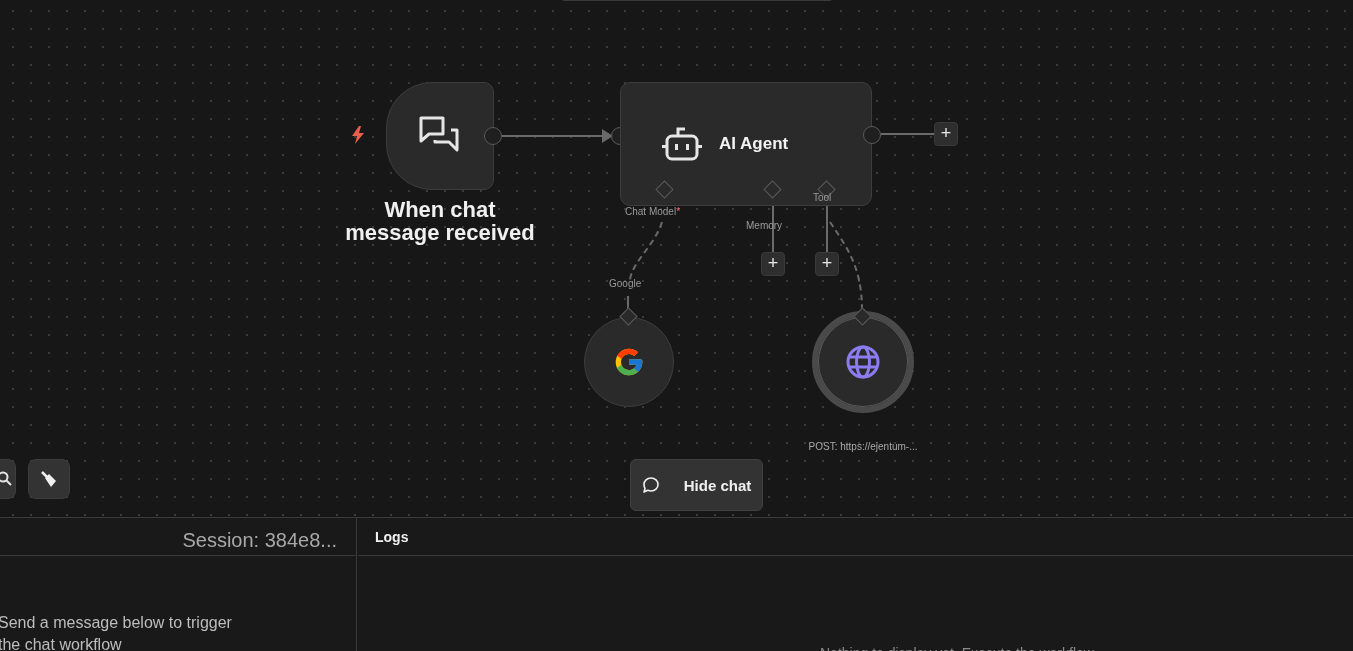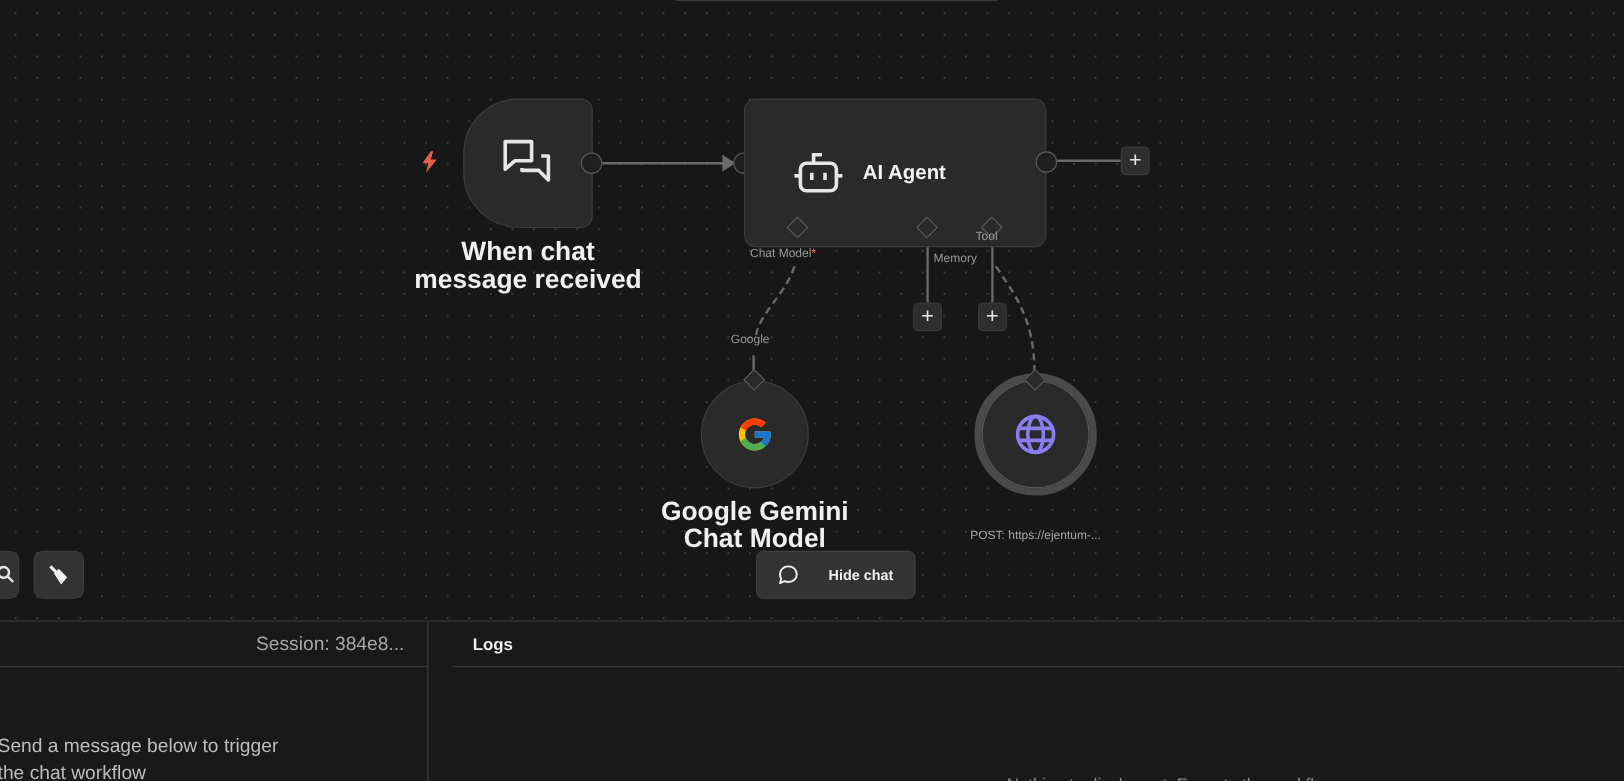--- a/index.html
+++ b/index.html
@@ -33,29 +33,29 @@
     .plus-btn {
       position: absolute; width: 24px; height: 24px; background: #2e2e2e; border: 1px solid #3a3a3a; border-radius: 4px;
       color: #e6e6e6; font-size: 18px; line-height: 21px; text-align: center; cursor: pointer;
     }
     .bolt { position: absolute; left: 349px; top: 125px; }
     .canvas-btn {
       position: absolute; top: 459px; width: 42px; height: 40px; background: #333; border: 1px solid #3d3d3d; border-radius: 8px;
       display: flex; align-items: center; justify-content: center; cursor: pointer;
     }
     .hide-chat-btn {
-      position: absolute; left: 630px; top: 459px; width: 133px; height: 40px; background: #333; border: 1px solid #404040; border-radius: 6px;
-      display: flex; align-items: center; justify-content: center; gap: 24px; color: #f0f0f0; font-size: 12px; font-weight: bold; cursor: pointer;
+      position: absolute; left: 630px; top: 459px; width: 133px; height: 52px; background: #333; border: 1px solid #404040; border-radius: 6px;
+      display: flex; align-items: center; justify-content: center; gap: 24px; color: #f0f0f0; font-size: 15px; font-weight: bold; cursor: pointer;
     }
     .bottom-panel { position: absolute; left: 0; top: 517px; width: 1353px; height: 134px; background: #191919; border-top: 1px solid #3a3a3a; }
     .chat-pane { position: absolute; left: 0; top: 0; width: 357px; height: 134px; border-right: 1px solid #3a3a3a; }
     .pane-header { position: absolute; left: 0; top: 0; width: 100%; height: 38px; border-bottom: 1px solid #3a3a3a; }
-    .session { position: absolute; right: 19px; top: 11px; color: #a8a8a8; font-size: 16px; }
+    .session { position: absolute; right: 19px; top: 11px; color: #a8a8a8; font-size: 20px; }
     .chat-hint { position: absolute; left: -2px; top: 94px; width: 260px; color: #bdbdbd; font-size: 16px; line-height: 22px; }
-    .logs-pane { position: absolute; left: 377px; top: 0; right: 0; height: 134px; }
+    .logs-pane { position: absolute; left: 358px; top: 0; right: 0; height: 134px; }
     .logs-title { position: absolute; left: 17px; top: 11px; color: #f0f0f0; font-size: 14px; font-weight: bold; }
     .logs-empty { position: absolute; left: 462px; top: 127px; color: #8a8a8a; font-size: 14px; white-space: nowrap; }
   </style>
 </head>
 <body>
 
 <div class="canvas">
   <div class="top-bar"></div>
 
   <svg class="edges" width="1353" height="518">
@@ -97,37 +97,36 @@
   <div class="port-circle" style="left:863px;top:126px;"></div>
   <div class="plus-btn" style="left:934px;top:122px;">+</div>
 
   <div class="diamond" style="left:658px;top:183px;"></div>
   <div class="diamond" style="left:766px;top:183px;"></div>
   <div class="diamond" style="left:820px;top:183px;"></div>
 
   <div class="handle-label" style="left:625px;top:206px;">
     <span>Chat Model</span><span class="req">*</span>
   </div>
-  <div class="handle-label" style="left:746px;top:210px;margin-left:32px;">Memory</div>
+  <div class="handle-label" style="left:746px;top:220px;">Memory</div>
   <div class="handle-label" style="left:813px;top:192px;">Tool</div>
 
   <div class="plus-btn" style="left:761px;top:252px;">+</div>
   <div class="plus-btn" style="left:815px;top:252px;">+</div>
 
   <div class="handle-label" style="left:609px;top:278px;">Google</div>
   <div class="node circle-node gemini-node">
     <svg width="32" height="32" viewBox="0 0 48 48">
       <path d="M43.6 20.5H42V20H24v8h11.3C33.7 32.7 29.2 36 24 36c-6.6 0-12-5.4-12-12s5.4-12 12-12c3.1 0 5.8 1.2 7.9 3.1l5.7-5.7C34 6.1 29.3 4 24 4 13 4 4 13 4 24s9 20 20 20 20-9 20-20c0-1.3-.1-2.4-.4-3.5z" fill="#FFC107"></path>
       <path d="M6.3 14.7l6.6 4.8C14.7 15.1 19 12 24 12c3.1 0 5.8 1.2 7.9 3.1l5.7-5.7C34 6.1 29.3 4 24 4 16.3 4 9.7 8.3 6.3 14.7z" fill="#FF3D00"></path>
       <path d="M24 44c5.2 0 9.9-2 13.4-5.2l-6.2-5.2C29.2 35.1 26.7 36 24 36c-5.2 0-9.6-3.3-11.3-8l-6.5 5C9.5 39.6 16.2 44 24 44z" fill="#4CAF50"></path>
       <path d="M43.6 20.5H42V20H24v8h11.3c-.8 2.2-2.2 4.2-4.1 5.6l6.2 5.2C37 39.2 44 34 44 24c0-1.3-.1-2.4-.4-3.5z" fill="#1976D2"></path>
     </svg>
   </div>
   <div class="diamond" style="left:622px;top:310px;"></div>
-  <div class="node-label" style="left:529px;top:414px;width:200px;">Google Gemini Chat Model</div>
 
   <div class="node circle-node http-node">
     <svg width="36" height="36" viewBox="0 0 36 36">
       <circle cx="18" cy="18" r="15" fill="none" stroke="#8b7cf0" stroke-width="3"></circle>
       <ellipse cx="18" cy="18" rx="6.5" ry="15" fill="none" stroke="#8b7cf0" stroke-width="3"></ellipse>
       <line x1="3" y1="13" x2="33" y2="13" stroke="#8b7cf0" stroke-width="3"></line>
       <line x1="3" y1="23" x2="33" y2="23" stroke="#8b7cf0" stroke-width="3"></line>
     </svg>
   </div>
   <div class="diamond" style="left:856px;top:310px;"></div>

